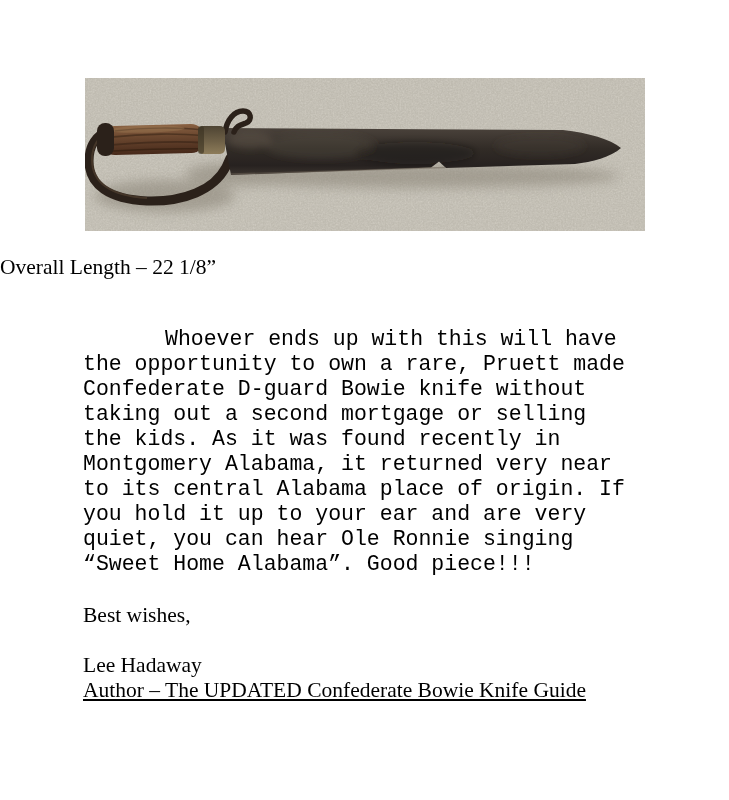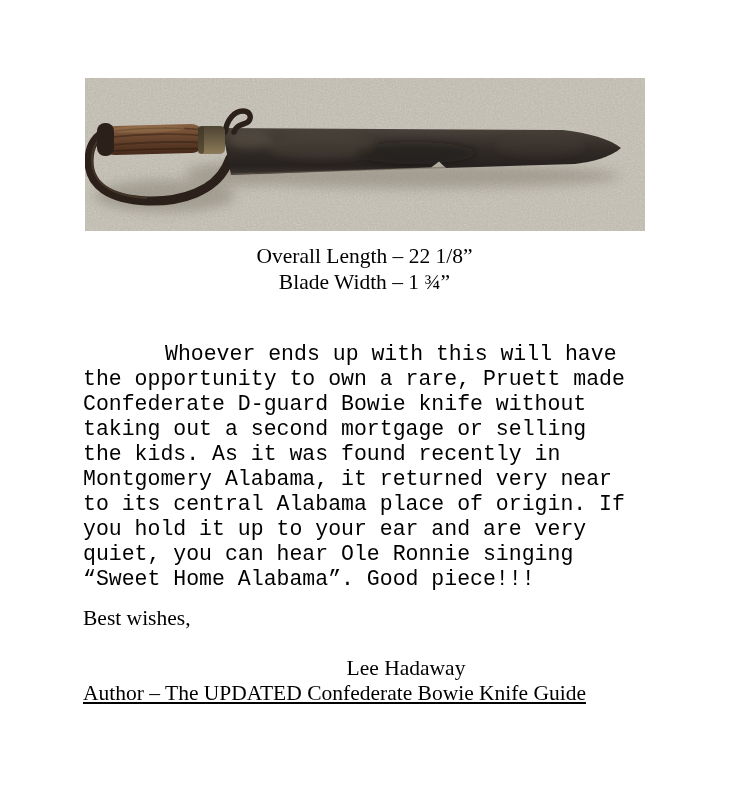--- a/index.html
+++ b/index.html
@@ -12,43 +12,42 @@
     overflow: hidden;
   }
   p { margin: 0; }
   .photo {
     width: 560px;
     height: 153px;
     margin: 78px 0 0 85px;
   }
   .photo svg { display: block; width: 560px; height: 153px; }
   .measurements {
-    margin-top: 12px;
-    text-align: center;
+    margin-top: 23px;
+    text-align: left;
     font-size: 21.5px;
     line-height: 26px;
   }
   .para {
     width: 545px;
     margin: 47px 0 0 83px;
     font-size: 21.5px;
     line-height: 25px;
     text-indent: 82px;
     font-family: Liberation Mono, monospace;
   }
   .closing {
-    margin: 14px 0 0 83px;
+    margin: 26px 0 0 83px;
     font-size: 21.5px;
     line-height: 25px;
   }
   .sig-name {
     margin: 25px 0 0 83px;
     font-size: 21.5px;
     line-height: 25px;
-    text-align: center;
   }
   .sig-title {
     margin: 0 0 0 83px;
     font-size: 21.5px;
     line-height: 25px;
     text-decoration: underline;
   }
 </style>
 </head>
 <body>
@@ -121,21 +120,20 @@
 
     <rect x="12" y="45" width="17" height="33" rx="8" fill="#2b211a"></rect>
 
     <rect x="113" y="48" width="27" height="28" rx="5" fill="url(#ferruleG)"></rect>
     <rect x="113" y="48" width="6" height="28" rx="3" fill="#39301f" opacity="0.6"></rect>
   </svg>
 </figure>
 
 <div class="measurements">
   <div>Overall Length – 22 1/8”</div>
-  <div>Blade Width – 1 ¾”</div>
 </div>
 
 <p class="para">Whoever ends up with this will have the opportunity to own a rare, Pruett made Confederate D-guard Bowie knife without taking out a second mortgage or selling the kids. As it was found recently in Montgomery Alabama, it returned very near to its central Alabama place of origin. If you hold it up to your ear and are very quiet, you can hear Ole Ronnie singing “Sweet Home Alabama”. Good piece!!!</p>
 
 <p class="closing">Best wishes,</p>
 
 <p class="sig-name">Lee Hadaway</p>
 <p class="sig-title">Author – The UPDATED Confederate Bowie Knife Guide</p>
 
 </body></html>

